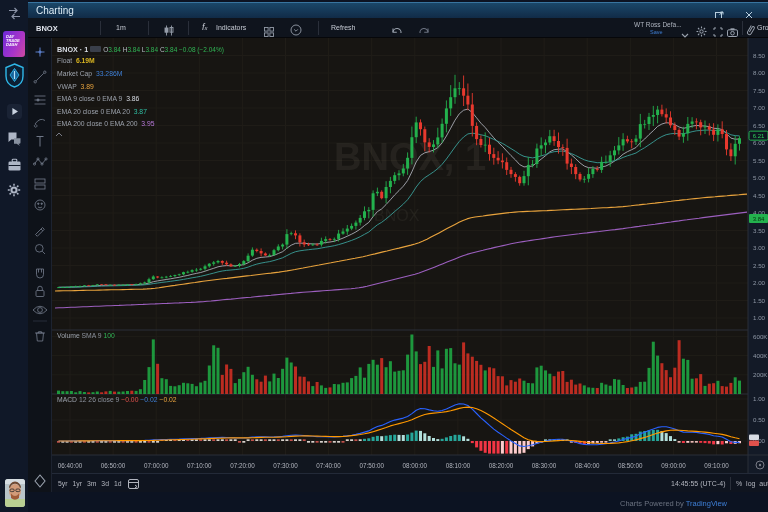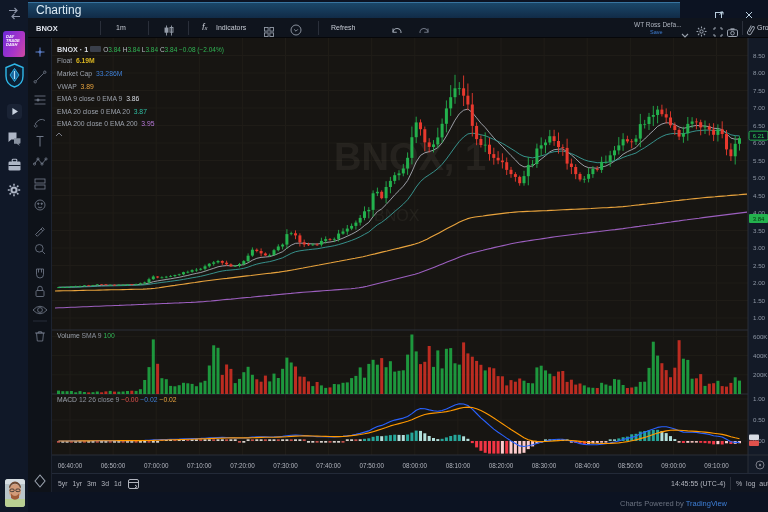--- a/index.html
+++ b/index.html
@@ -50,21 +50,21 @@
 <rect width="20" height="28" fill="#b9c4c9"></rect>
 <rect x="0" y="0" width="20" height="5" fill="#d6dde1"></rect>
 <rect y="20" width="20" height="8" fill="#b9cf92"></rect>
 <ellipse cx="10" cy="12" rx="6" ry="7" fill="#d29b79"></ellipse>
 <path d="M4 9 a6 6.5 0 0 1 12 0 l-1.2 -0.4 a5 5.5 0 0 0 -9.6 0 Z" fill="#6f4a33"></path>
 <rect x="5" y="10" width="4.2" height="2.6" rx="1.2" fill="none" stroke="#2a2a2a" stroke-width="0.8"></rect>
 <rect x="10.8" y="10" width="4.2" height="2.6" rx="1.2" fill="none" stroke="#2a2a2a" stroke-width="0.8"></rect>
 <path d="M6 14.5 q4 5 8 0 l0 4.5 q-4 3.5 -8 0 Z" fill="#a15c38"></path>
     </svg></div>
 
-<div class="abs" style="left:28px;top:2px;width:652px;height:16px;background:linear-gradient(180deg,#1a4769,#112b47);border-top:1px solid #38749f;color:#dcebf5;font-size:12px;line-height:15px;padding-left:8px">Charting</div>
+<div class="abs" style="left:28px;top:2px;width:740px;height:16px;background:linear-gradient(180deg,#1a4769,#112b47);border-top:1px solid #38749f;color:#dcebf5;font-size:10px;line-height:15px;padding-left:8px">Charting</div>
 <div class="abs" style="left:715px;top:6px"><svg width="42" height="9">
       <g stroke="#b9cede" stroke-width="1" fill="none">
         <rect x="0.5" y="1.5" width="6" height="6"></rect>
         <path d="M4.5 3.5 l3.5 -2.5 m0 0 h-2.5 m2.5 0 v2.5"></path>
         <path d="M31 1 l6 6 m0 -6 l-6 6"></path>
       </g>
     </svg></div>
 
 <div class="abs" style="left:28px;top:18px;width:740px;height:20px;background:#0f141d;border-bottom:1px solid #06070a"></div>
 <div class="abs" style="left:36px;top:24px;color:#dfe3eb;font-size:7.5px;font-weight:bold">BNOX</div>

